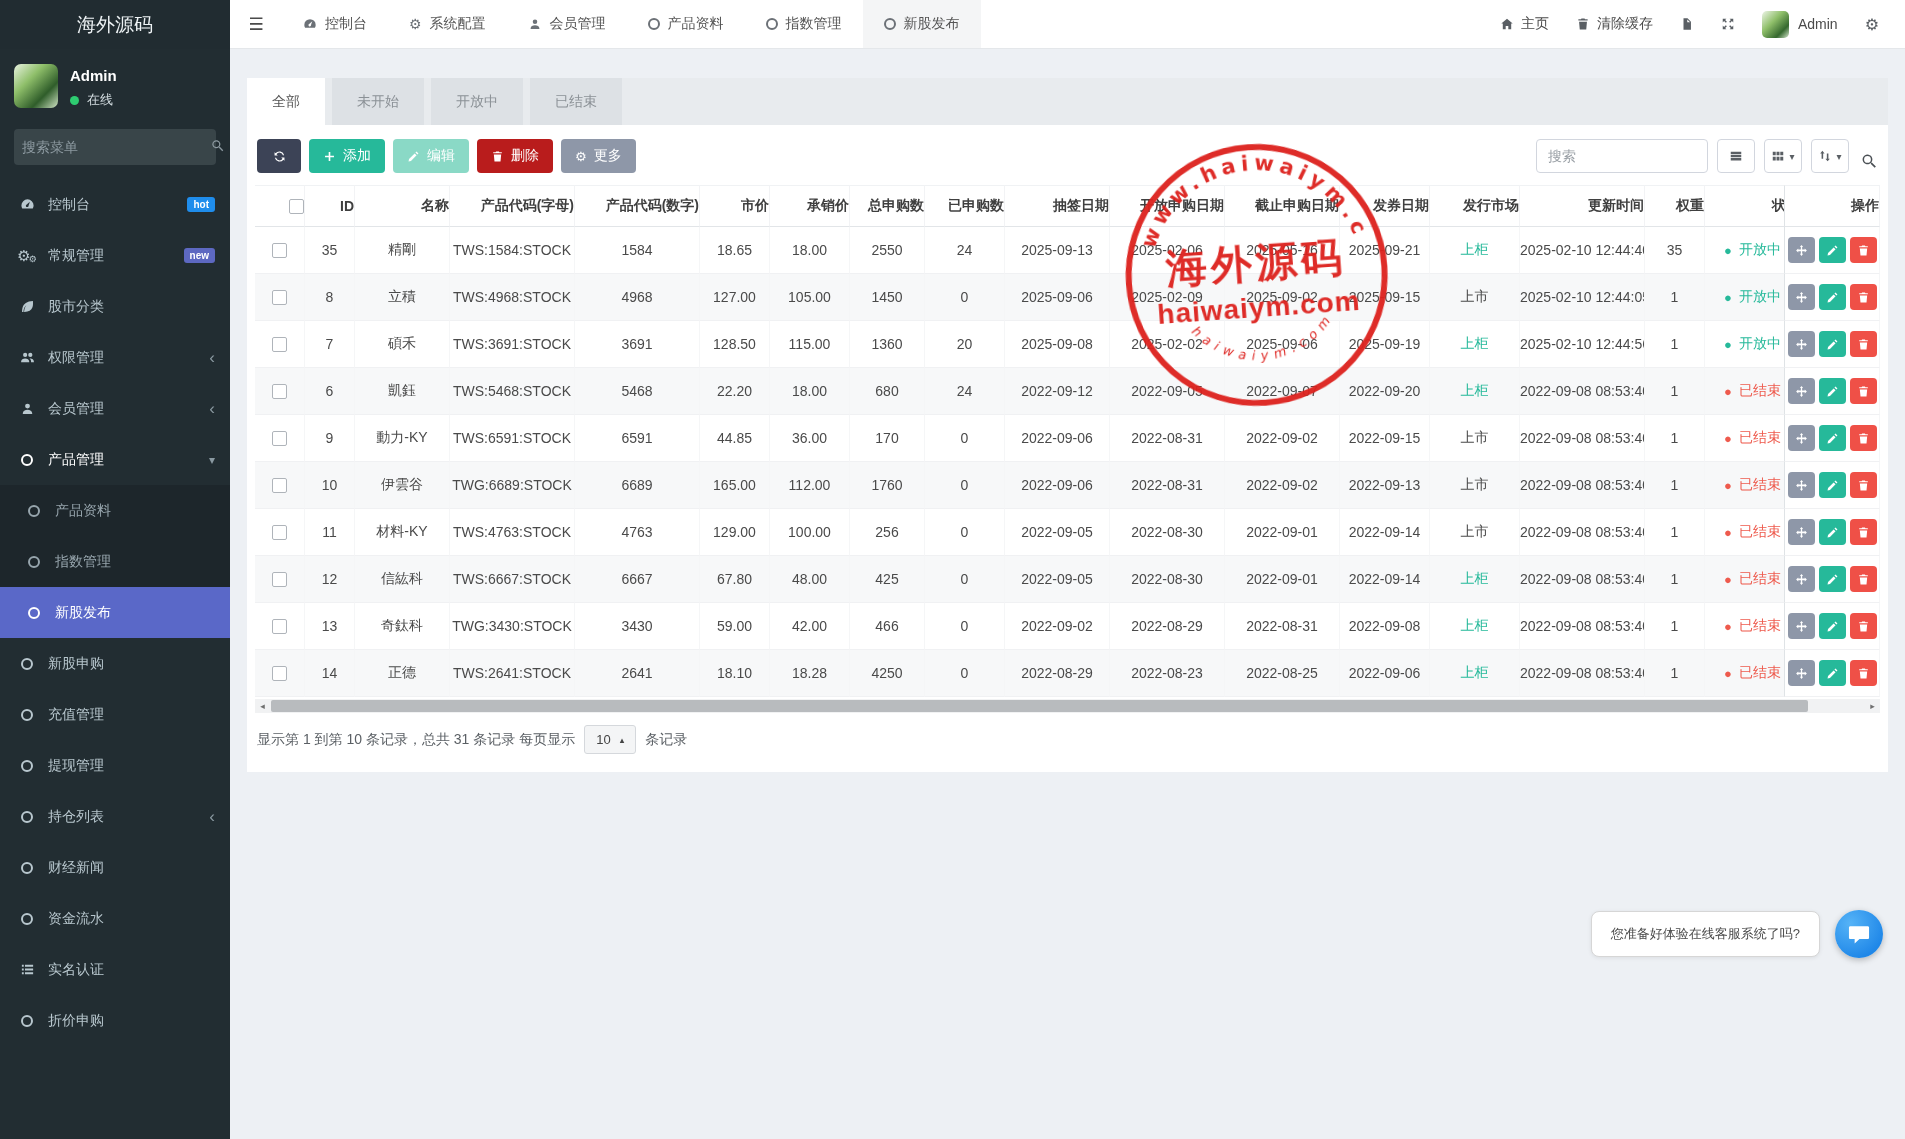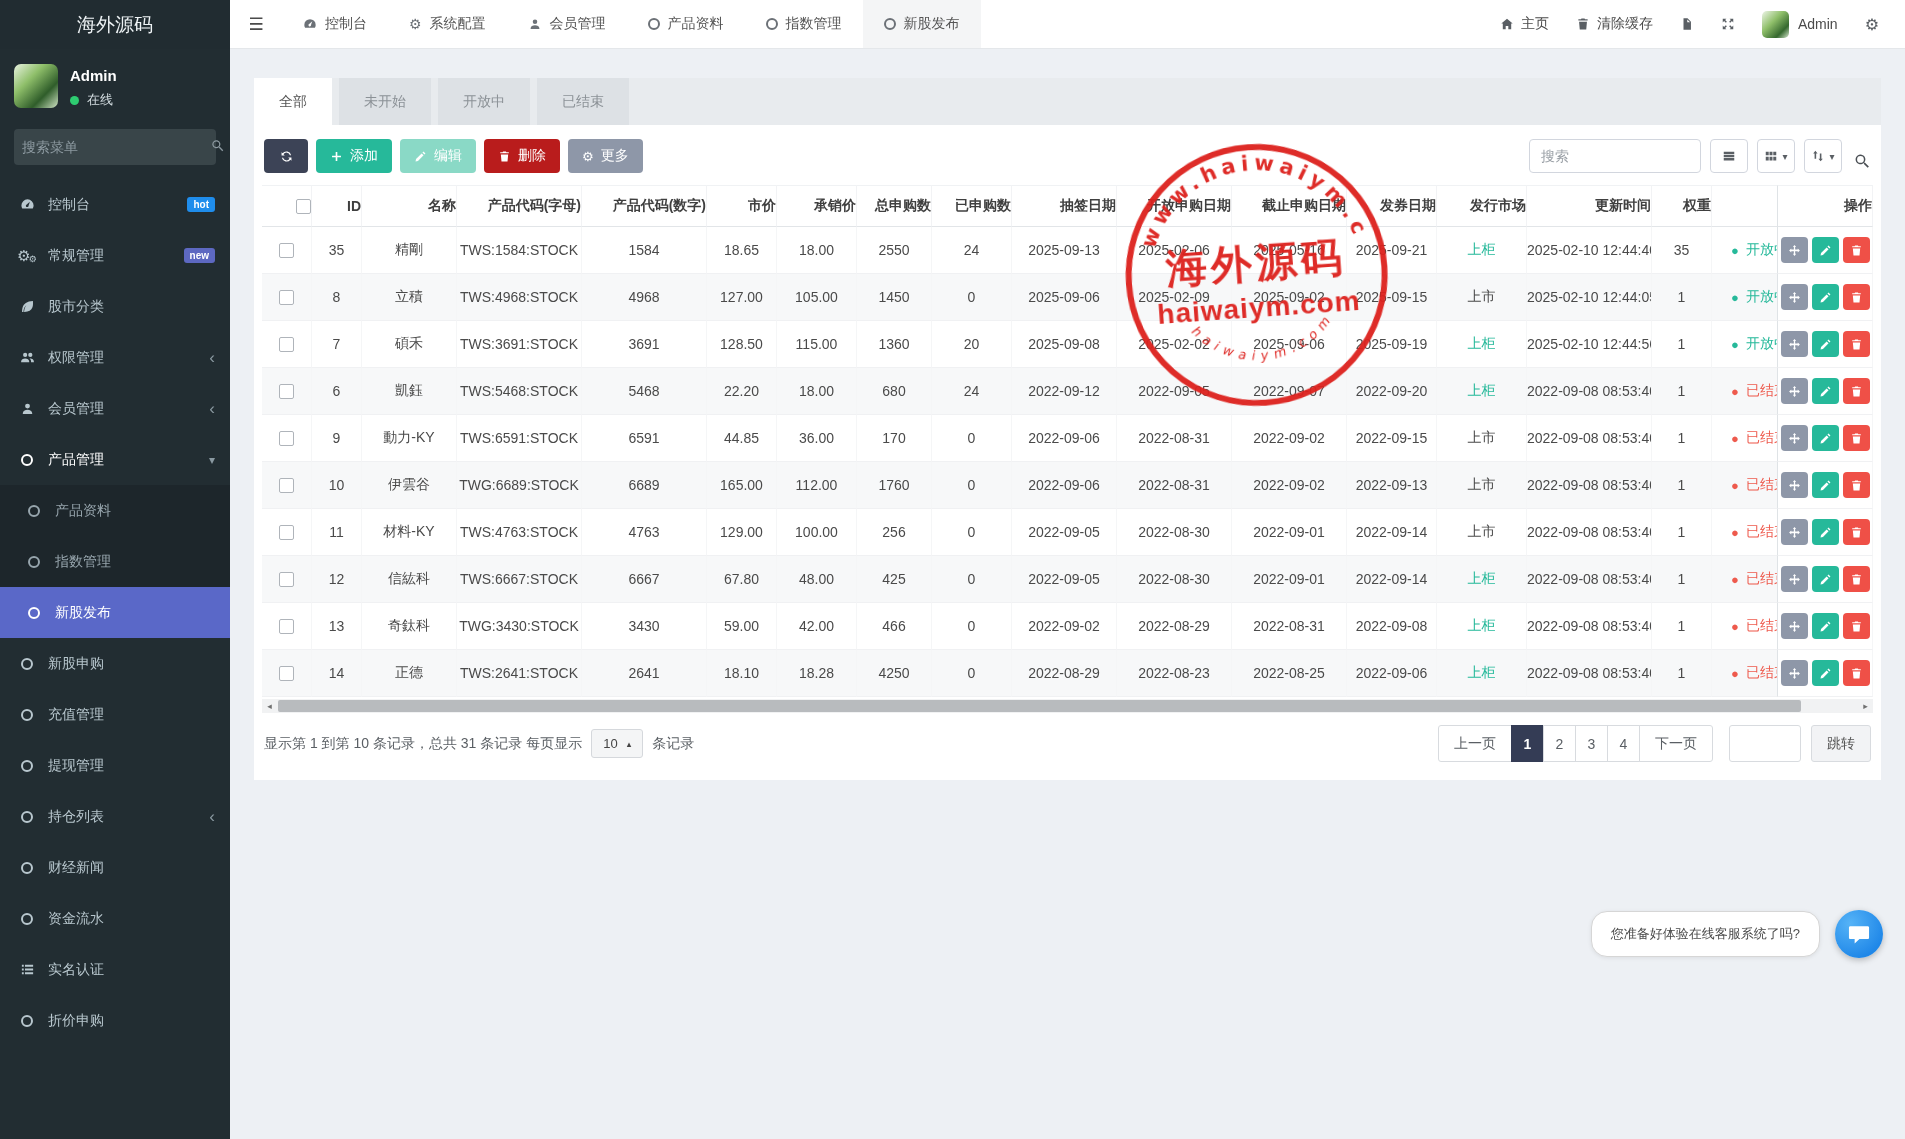--- a/index.html
+++ b/index.html
@@ -44,21 +44,21 @@
   .nav-tab.active { background:#f4f5f6; }
   .nav-right { margin-left:auto; display:flex; align-items:center; gap:27px; padding-right:26px; font-size:14px; color:#4a4a4a; }
   .nav-link { display:flex; align-items:center; gap:7px; cursor:pointer; }
   .nav-link svg { width:14px; height:14px; fill:#5a5f64; }
   .avatar-sm { width:27px; height:27px; border-radius:5px;
                background:linear-gradient(135deg,#eef5e8 0%,#8fbf6a 40%,#35682e 75%,#d8e8cf 100%); }
   .nav-user { display:flex; align-items:center; gap:9px; cursor:pointer; }
   .gear-glyph { font-size:16px; color:#5a5f64; cursor:pointer; }
 
   
-  .content { padding:29px 24px 0; position:relative; }
+  .content { padding:29px 17px 0; position:relative; }
   .tabs-strip { background:#e8ebee; display:flex; height:47px; }
   .ftab { height:47px; line-height:47px; padding:0 25px; font-size:14px; color:#8b9196; background:#dde1e5; margin-right:7px; cursor:pointer; }
   .ftab.active { background:#fff; color:#555; }
   .card-body { background:#fff; padding:0 8px 14px; }
   .toolbar { display:flex; align-items:center; padding:14px 2px 12px; }
   .btn { height:34px; border:0; border-radius:4px; color:#fff; font-size:14px; font-family:inherit;
          display:inline-flex; align-items:center; gap:7px; padding:0 14px; margin-right:8px; cursor:pointer; }
   .btn svg { width:13px; height:13px; fill:#fff; }
   .btn-refresh { background:#3c4356; width:44px; justify-content:center; padding:0; }
   .btn-add { background:#26b99a; }
@@ -118,21 +118,21 @@
   .pg.active { background:#343c55; border-color:#343c55; color:#fff; font-weight:bold; }
   .jump-input { width:72px; height:37px; border:1px solid #d8dbdf; border-radius:3px; margin-left:16px; outline:none; padding:0 8px; font-size:14px; font-family:inherit; }
   .jump-btn { height:37px; padding:0 15px; margin-left:10px; border:1px solid #d8dbdf; background:#f2f3f5; border-radius:3px; color:#555; font-size:14px; font-family:inherit; cursor:pointer; }
 
   
   .watermark { position:absolute; left:877px; top:76px; width:300px; height:310px; z-index:7;
                pointer-events:none; transform:rotate(-4deg); opacity:.95; }
 
   
   .chat-widget { position:absolute; right:22px; top:910px; display:flex; align-items:center; gap:15px; z-index:8; }
-  .chat-tip { background:#fff; border:1px solid #d6d6d6; border-radius:16px; padding:13px 19px; font-size:13px; color:#4a4a4a;
+  .chat-tip { background:#fff; border:1px solid #d6d6d6; border-radius:8px; padding:13px 19px; font-size:13px; color:#4a4a4a;
               box-shadow:0 1px 4px rgba(0,0,0,.08); }
   .chat-btn { width:48px; height:48px; border-radius:50%; border:0; cursor:pointer;
               background:radial-gradient(circle at 32% 28%, #55b3f7, #1f87e8 75%); display:flex; align-items:center; justify-content:center;
               box-shadow:0 2px 6px rgba(0,0,0,.25); }
   .chat-btn svg { width:24px; height:24px; fill:#fff; }
 </style>
 </head>
 <body>
 
 <div class="app">
@@ -857,32 +857,20 @@
           <span class="hs-arrow right">▸</span>
         </div>
 
         <div class="table-footer">
           <span>显示第 1 到第 10 条记录，总共 31 条记录 每页显示</span>
           <span class="page-size">
             <span>10</span>
             <span class="caret">▴</span>
           </span>
           <span>条记录</span>
-          <div class="pager">
-            <button class="pg first">上一页</button>
-            <span id="page-nums" style="display:inline-flex">
-                <button class="pg num active">1</button>
-                <button class="pg num">2</button>
-                <button class="pg num">3</button>
-                <button class="pg num">4</button>
-              </span>
-            <button class="pg last">下一页</button>
-            <input class="jump-input" style="">
-            <button class="jump-btn">跳转</button>
-          </div>
         </div>
       </div>
 
       <svg class="watermark" viewBox="0 0 300 310">
         <defs>
           <path id="wm-top" d="M 48.6 122.8 A 105 105 0 0 1 251.4 122.8" fill="none"></path>
           <path id="wm-bottom" d="M 72 190 A 90 90 0 0 0 228 190" fill="none"></path>
         </defs>
         <circle cx="150" cy="150" r="128" fill="none" stroke="#dd211d" stroke-width="6"></circle>
         <text font-size="21" font-weight="bold" fill="#dd211d" letter-spacing="5" font-family="'DejaVu Sans',sans-serif">

